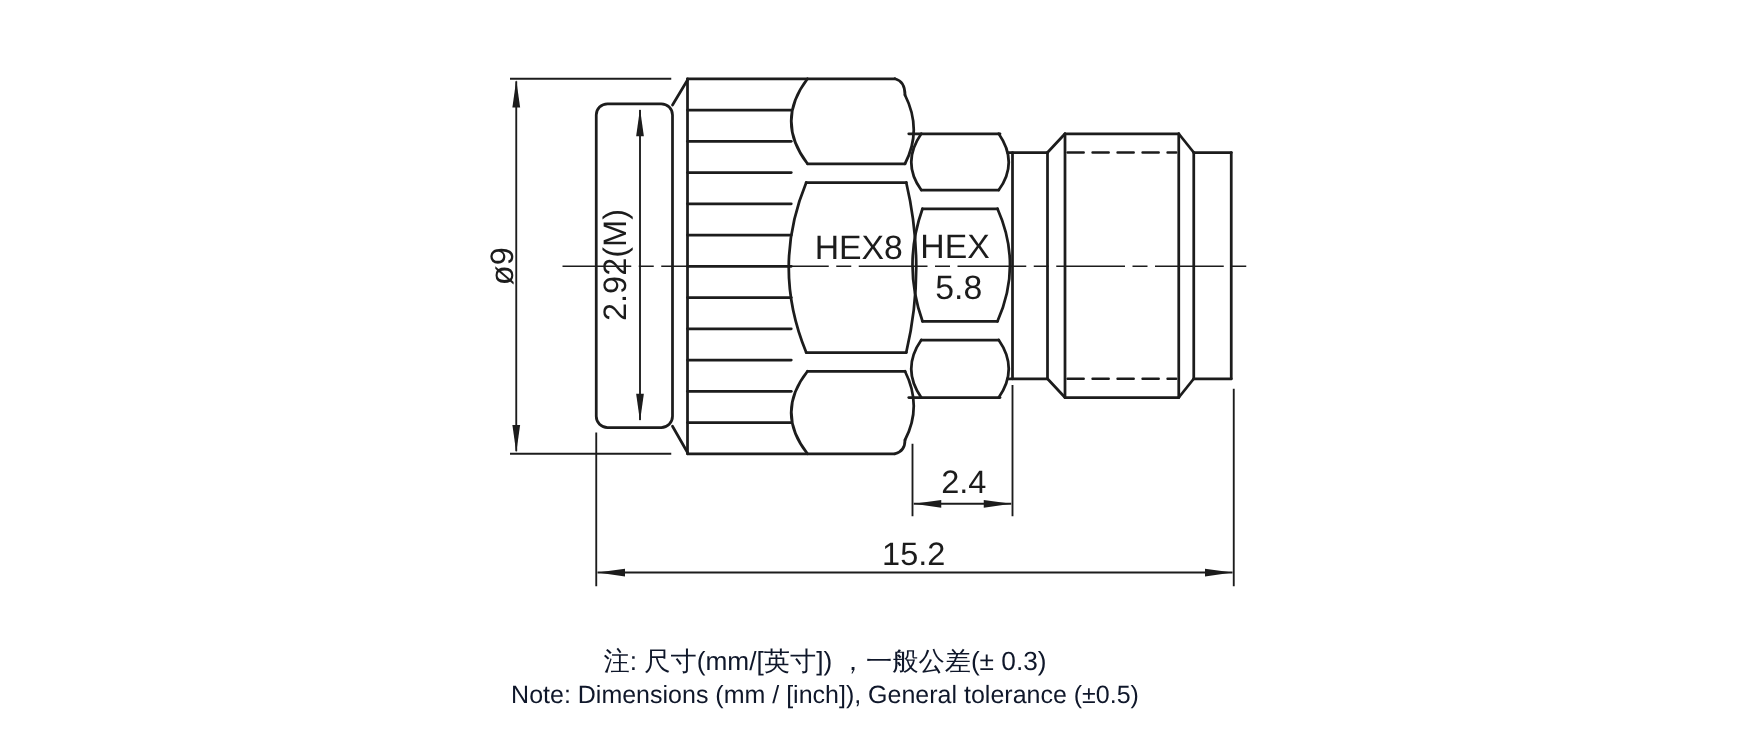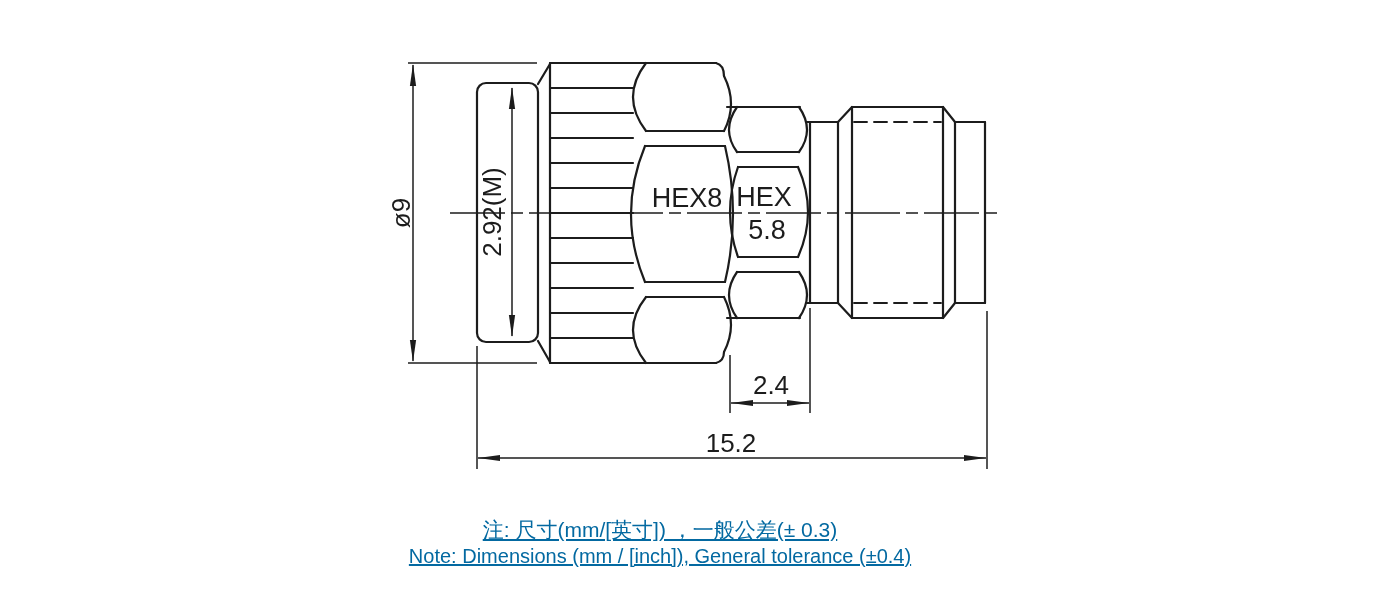--- a/index.html
+++ b/index.html
@@ -7,21 +7,21 @@
          font-family:"Liberation Sans",sans-serif;}
   svg{position:absolute;left:0;top:0;}
   .ln{stroke:#1c1c1c;fill:none;stroke-width:2.2;stroke-linecap:round;stroke-linejoin:round;}
   .thin{stroke-width:1.5;stroke-linecap:butt;}
   .dash{stroke-dasharray:13 7;stroke-width:1.9;}
   .cline{stroke-dasharray:55 6 12 6;stroke-width:1.3;stroke-linecap:butt;}
   .arrow{fill:#1c1c1c;stroke:none;}
   .dimtxt{font-family:"Liberation Sans",sans-serif;font-size:26px;fill:#1c1c1c;}
   .hextxt{font-family:"Liberation Sans",sans-serif;font-size:27px;fill:#1c1c1c;}
   .notes{position:absolute;left:660px;top:516px;transform:translateX(-50%);
-         text-align:center;color:#0369a1;white-space:nowrap;text-decoration:underline;}
+         text-align:center;color:#0f172a;white-space:nowrap;}
   .note-zh{font-size:21px;line-height:27px;}
   .note-en{font-size:20px;line-height:27px;}
 </style>
 </head>
 <body>
 
 <div class="stage">
 
   <svg width="1400" height="600" viewBox="0 0 1400 600">
 
@@ -151,16 +151,16 @@
 
     <g>
       <text class="hextxt" x="687" y="207" text-anchor="middle">HEX8</text>
       <text class="hextxt" x="764" y="206" text-anchor="middle">HEX</text>
       <text class="hextxt" x="767" y="239" text-anchor="middle">5.8</text>
     </g>
   </svg>
 
   <div class="notes">
     <div class="note-zh">注: 尺寸(mm/[英寸]) ，一般公差(± 0.3)</div>
-    <div class="note-en">Note: Dimensions (mm / [inch]), General tolerance (±0.4)</div>
+    <div class="note-en">Note: Dimensions (mm / [inch]), General tolerance (±0.5)</div>
   </div>
 
 </div>
 
 </body></html>

